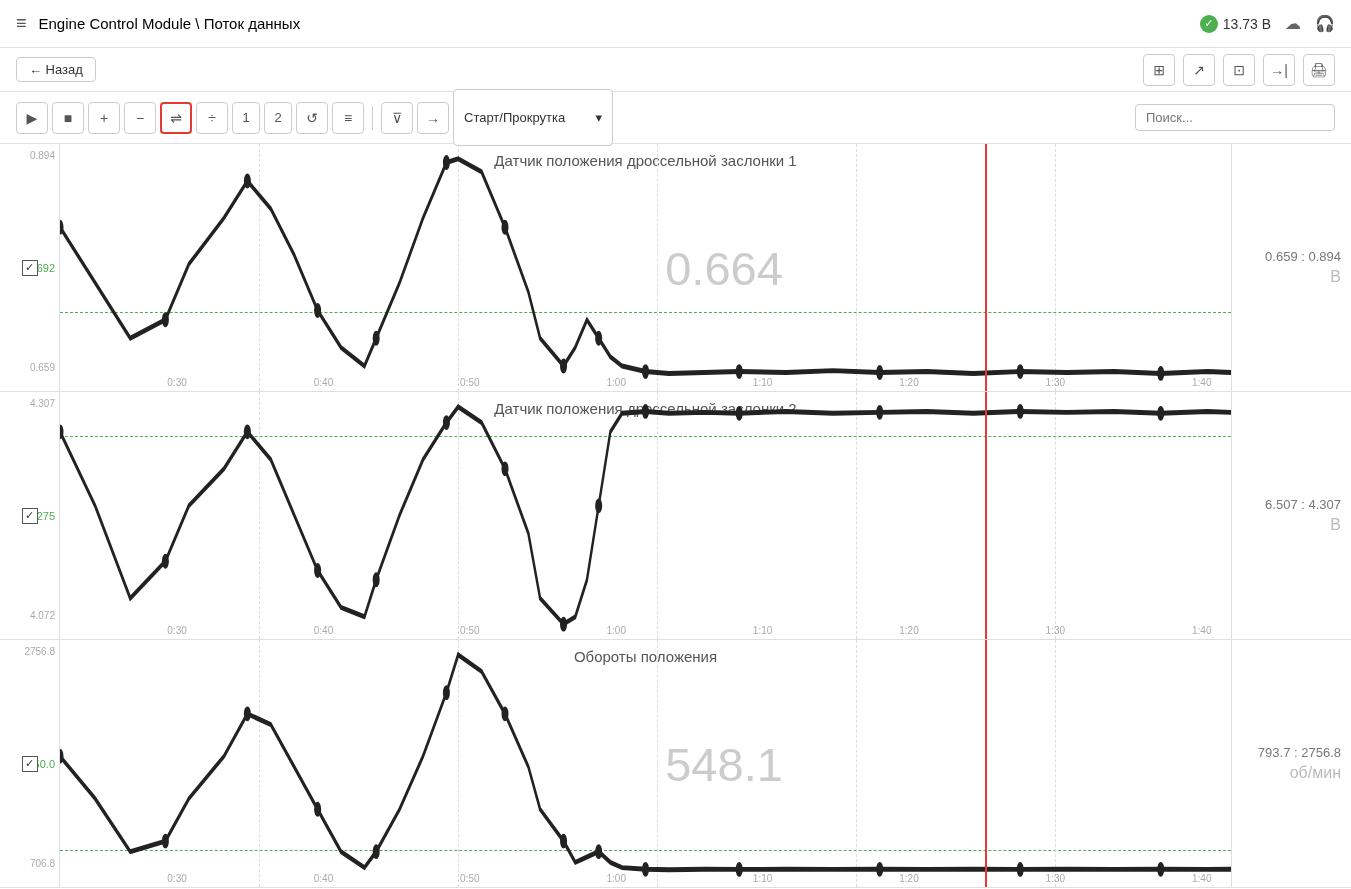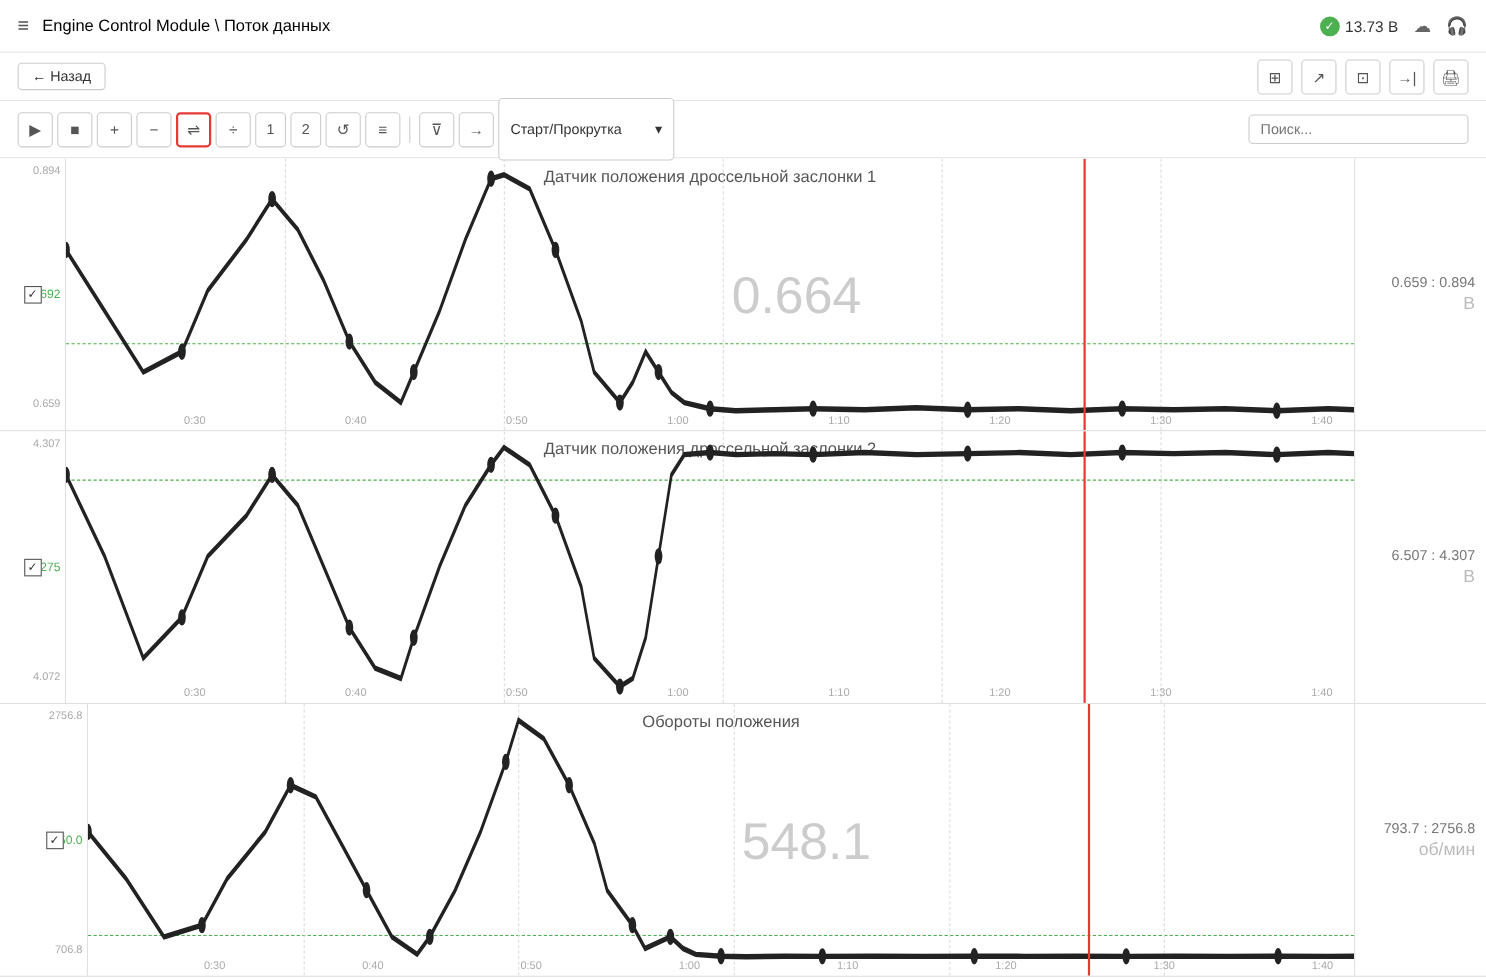--- a/index.html
+++ b/index.html
@@ -357,21 +357,21 @@
             <circle cx="820" cy="7.872340425532201" r="3" fill="#222"></circle>
             <circle cx="940" cy="8.621276595744888" r="3" fill="#222"></circle>
           </g>
         </svg>
       </div>
       <div class="right-panel">
         <div class="right-range">6.507 : 4.307</div>
         <div class="right-unit">В</div>
       </div>
     </div>
-    <div class="chart-row" style="height: 248px; padding-left: 20px;">
+    <div class="chart-row" style="height: 248px;">
       <div class="chart-left">
         <span class="chart-y-label y-top">2756.8</span>
         <span class="chart-y-label y-mid" style="color: rgb(76, 175, 80);">950.0</span>
         <span class="chart-y-label y-bot">706.8</span>
         <div class="chart-checkbox"></div>
       </div>
       <div class="chart-main">
         <div class="chart-title">Обороты положения</div>
         <div class="chart-big-value">548.1</div>
         <div class="red-line"></div>

